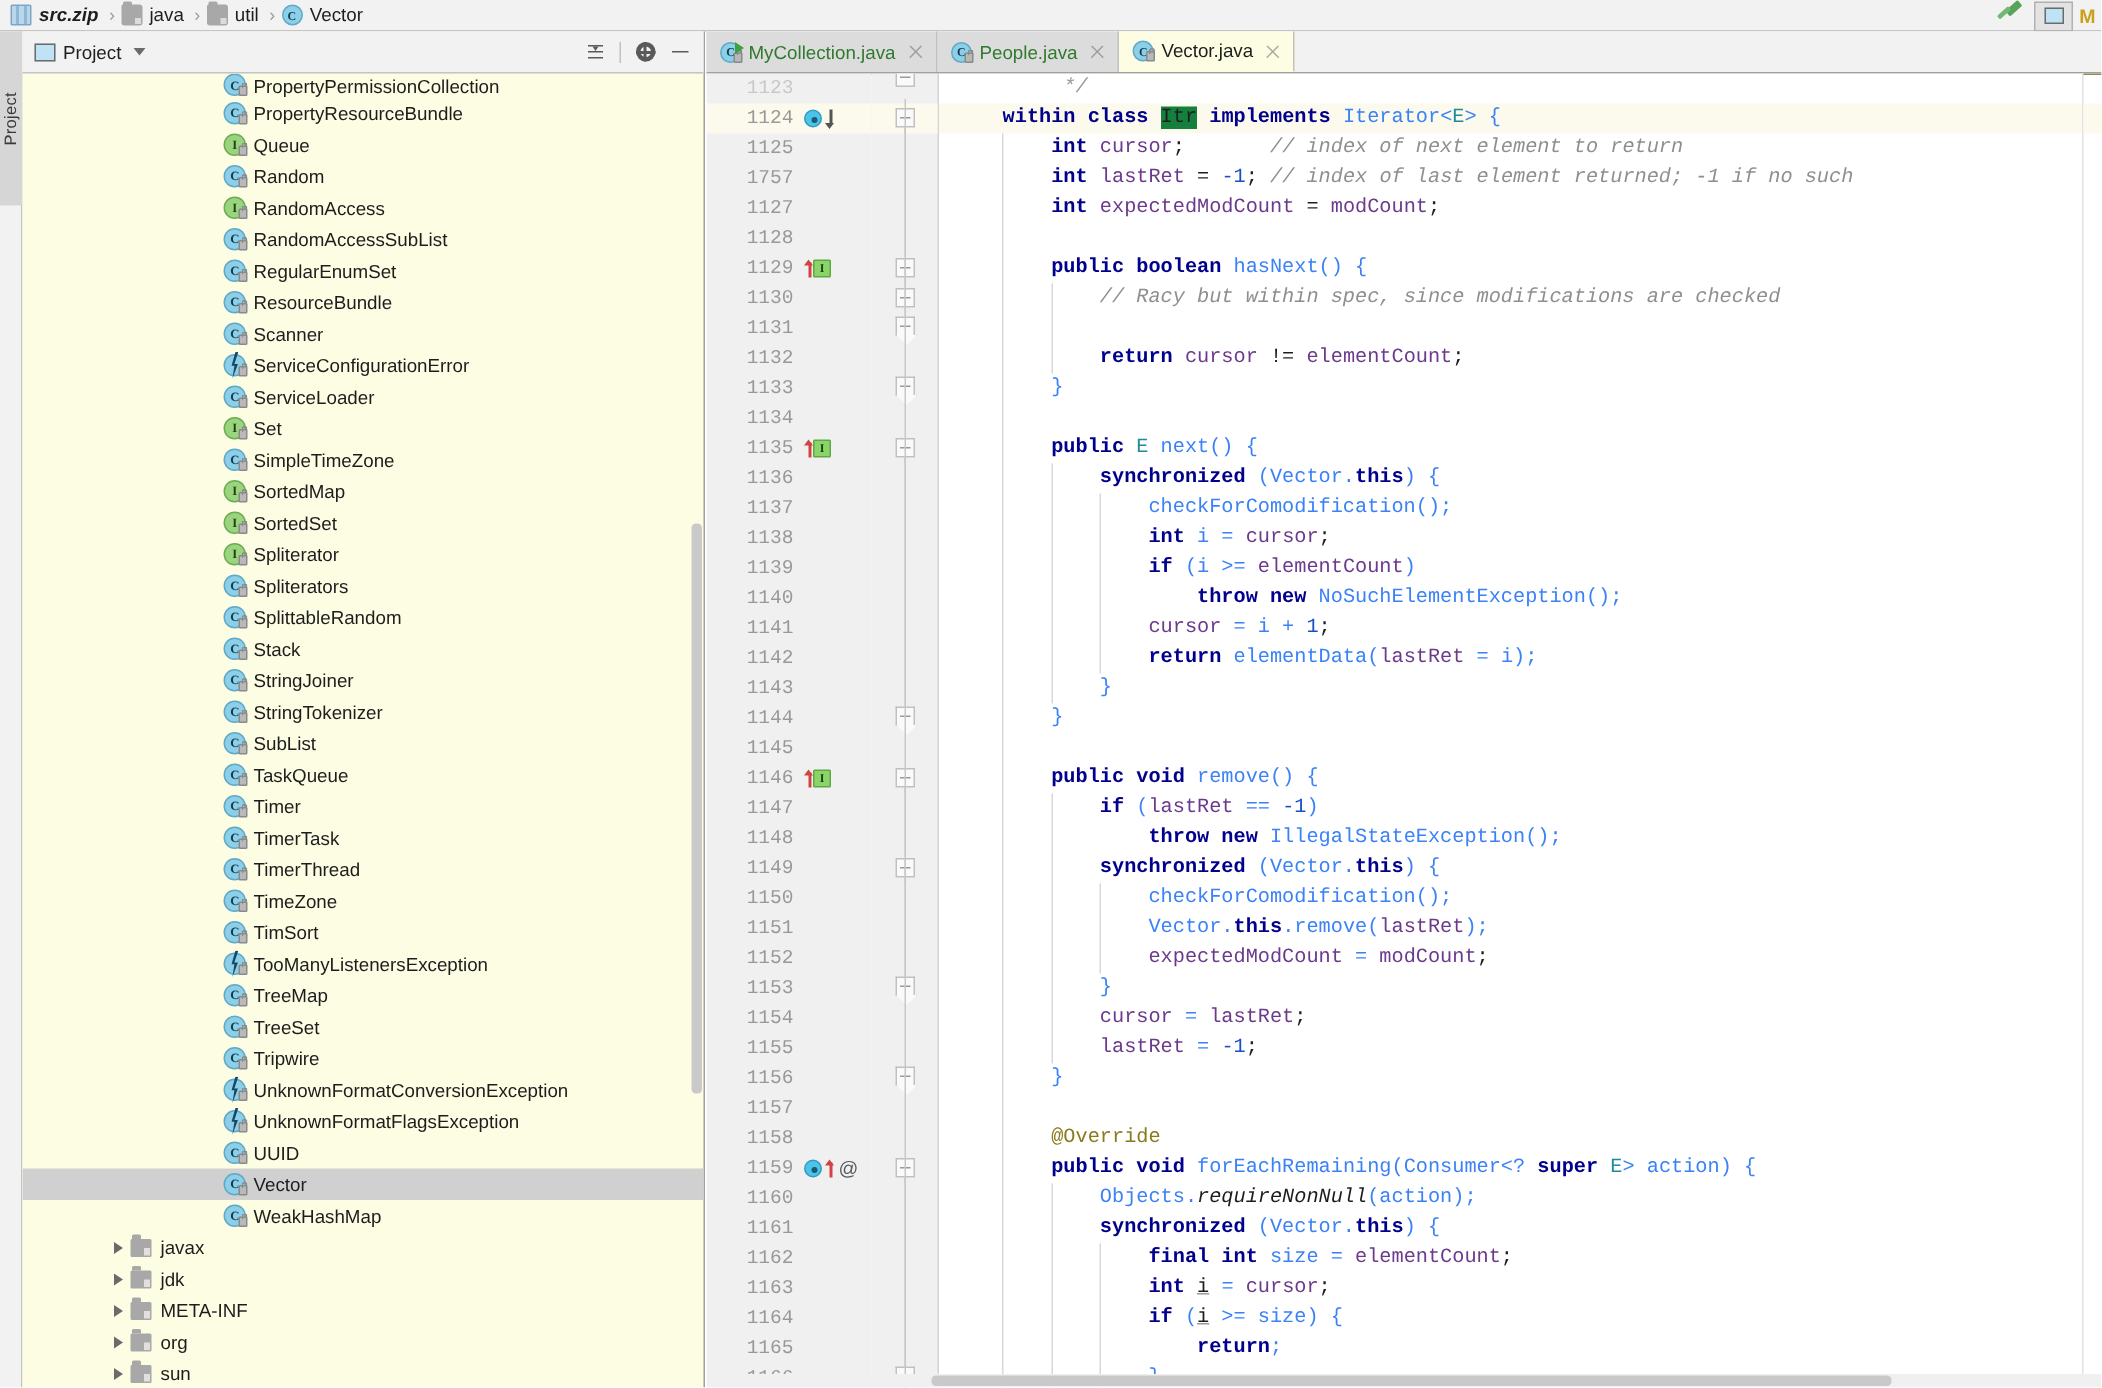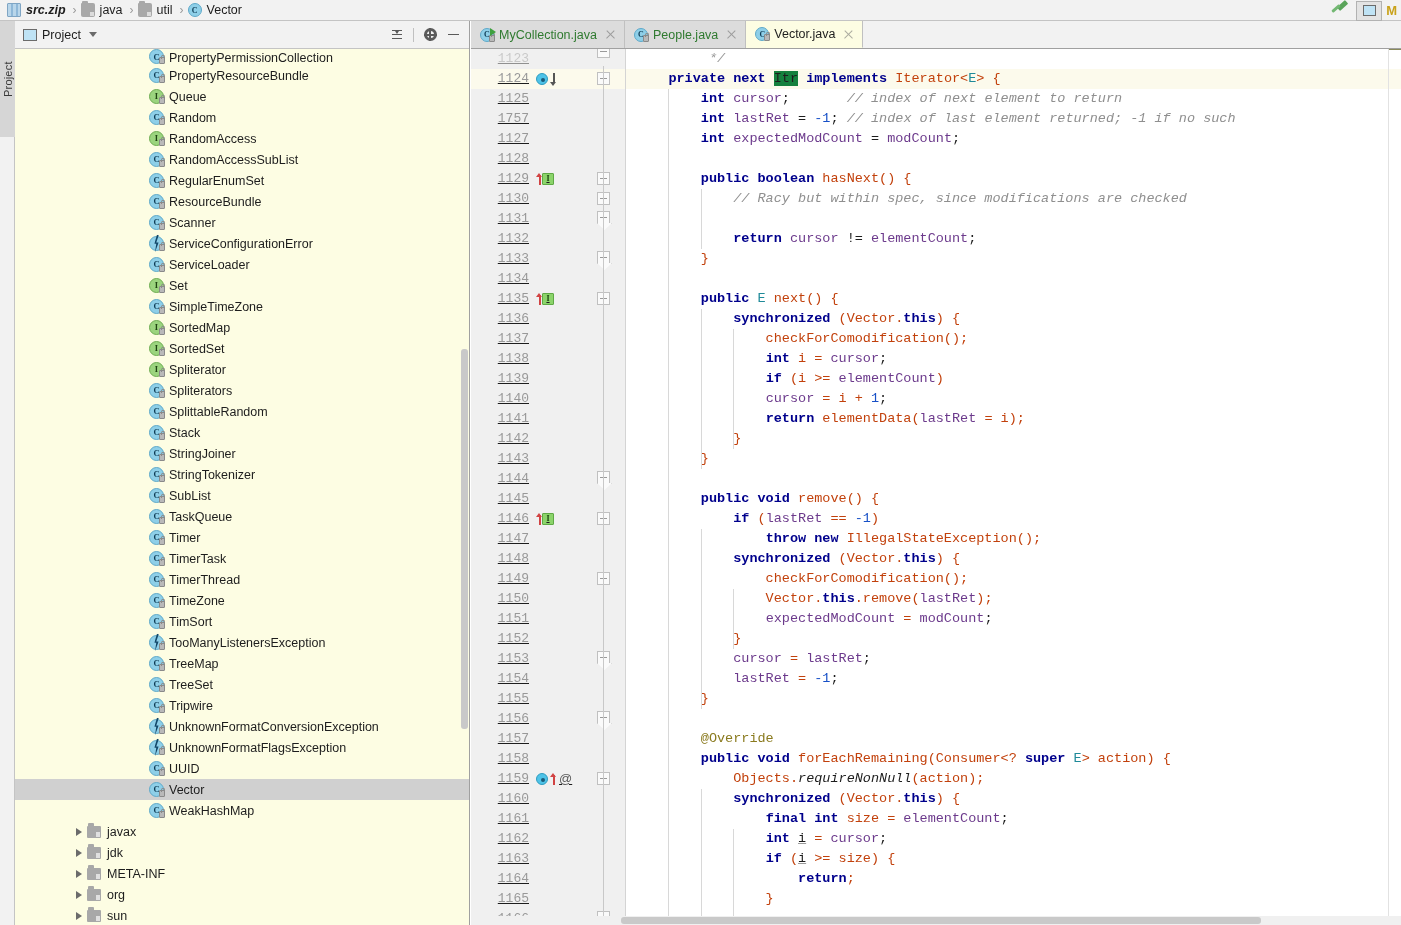--- a/index.html
+++ b/index.html
@@ -206,21 +206,20 @@
     content:'';position:absolute;left:1px;top:6px;width:11px;height:1.4px;background:#6b6b6b;
   }
   .tab-close::before{transform:rotate(45deg);}
   .tab-close::after{transform:rotate(-45deg);}
 
   .code-wrap { flex:1 1 auto; display:flex; position:relative; overflow:hidden; background:#ffffff; }
 
   .gutter {
     flex:0 0 110px; width:110px; background:#f0f0f0; position:relative;
     border-right:none;
-    text-decoration:underline;
   }
   .fold-col {
     flex:0 0 45px; width:45px; background:#f0f0f0; position:relative;
     border-right:1px solid #d4d4d4;
   }
   .code-col { flex:1 1 auto; position:relative; background:#ffffff; overflow:hidden; }
 
   .grow { height:20px; line-height:20px; position:relative; }
   .gutter .grow { display:flex; align-items:center; }
   .gnum {
@@ -272,21 +271,21 @@
   .hl-cur-gutter { background:#fcfaec; }
 
   
   .iguide { position:absolute; width:1px; background:#d8d8d8; left:0; }
 
   
   .kw  { color:#00008c; font-weight:bold; }
   .fld { color:#6c3a8c; }
   .num { color:#1750c7; }
   .cmt { color:#8f8f8f; font-style:italic; }
-  .typ { color:#c2410c; }
+  .typ { color:#3b82f6; }
   .tparam { color:#1f8a99; }
   .ann { color:#8a7a1e; }
   .stat{ color:#1d1d1d; font-style:italic;text-align:center; }
   .sel-ident { background:#15803d; }
   .uline { text-decoration:underline; text-decoration-color:#9a9a9a; }
 
   
   .stripe {
     position:absolute; right:0; top:0; width:13px; height:100%;
     background:#ffffff; border-left:1px solid #e2e2e2;
@@ -1051,36 +1050,37 @@
             </div>
           </div>
           <div class="foldline" style="top: 36px; height: 126px;"></div>
           <div class="foldline" style="top: 256px; height: 166px;"></div>
           <div class="foldline" style="top: 476px; height: 126px;"></div>
           <div class="foldline" style="top: 736px; height: 126px;"></div>
           <div class="foldline" style="top: 17px; height: 880px;"></div>
         </div>
       <div class="code-col" id="codecol">
           <div class="cline" style="opacity: 0.9;"><span class="cmt">         */</span></div>
-          <div class="cline cur"><span>    </span><span class="kw">private next </span><span class="sel-ident">Itr</span><span> </span><span class="kw">implements</span><span class="typ"> Iterator&lt;</span><span class="tparam">E</span><span class="typ">&gt; {</span></div>
+          <div class="cline cur"><span>    </span><span class="kw">within class </span><span class="sel-ident">Itr</span><span> </span><span class="kw">implements</span><span class="typ"> Iterator&lt;</span><span class="tparam">E</span><span class="typ">&gt; {</span></div>
           <div class="cline"><span>        </span><span class="kw">int</span><span> </span><span class="fld">cursor</span><span>;       </span><span class="cmt">// index of next element to return</span></div>
           <div class="cline"><span>        </span><span class="kw">int</span><span> </span><span class="fld">lastRet</span><span> = </span><span class="num">-1</span><span>; </span><span class="cmt">// index of last element returned; -1 if no such</span></div>
           <div class="cline"><span>        </span><span class="kw">int</span><span> </span><span class="fld">expectedModCount</span><span> = </span><span class="fld">modCount</span><span>;</span></div>
           <div class="cline">&nbsp;</div>
           <div class="cline"><span>        </span><span class="kw">public boolean</span><span class="typ"> hasNext() {</span></div>
           <div class="cline"><span>            </span><span class="cmt">// Racy but within spec, since modifications are checked</span></div>
           <div class="cline"><span>            </span></div>
           <div class="cline"><span>            </span><span class="kw">return</span><span> </span><span class="fld">cursor</span><span> != </span><span class="fld">elementCount</span><span>;</span></div>
           <div class="cline"><span class="typ">        }</span></div>
           <div class="cline">&nbsp;</div>
           <div class="cline"><span>        </span><span class="kw">public</span><span> </span><span class="tparam">E</span><span class="typ"> next() {</span></div>
           <div class="cline"><span>            </span><span class="kw">synchronized</span><span class="typ"> (Vector.</span><span class="kw">this</span><span class="typ">) {</span></div>
           <div class="cline"><span class="typ">                checkForComodification();</span></div>
           <div class="cline"><span>                </span><span class="kw">int</span><span class="typ"> i = </span><span class="fld">cursor</span><span>;</span></div>
           <div class="cline"><span>                </span><span class="kw">if</span><span class="typ"> (i &gt;= </span><span class="fld">elementCount</span><span class="typ">)</span></div>
+          <div class="cline"><span>                    </span><span class="kw">throw new</span><span class="typ"> NoSuchElementException();</span></div>
           <div class="cline"><span>                </span><span class="fld">cursor</span><span class="typ"> = i + </span><span class="num">1</span><span>;</span></div>
           <div class="cline"><span>                </span><span class="kw">return</span><span class="typ"> elementData(</span><span class="fld">lastRet</span><span class="typ"> = i);</span></div>
           <div class="cline"><span class="typ">            }</span></div>
           <div class="cline"><span class="typ">        }</span></div>
           <div class="cline">&nbsp;</div>
           <div class="cline"><span>        </span><span class="kw">public void</span><span class="typ"> remove() {</span></div>
           <div class="cline"><span>            </span><span class="kw">if</span><span class="typ"> (</span><span class="fld">lastRet</span><span class="typ"> == </span><span class="num">-1</span><span class="typ">)</span></div>
           <div class="cline"><span>                </span><span class="kw">throw new</span><span class="typ"> IllegalStateException();</span></div>
           <div class="cline"><span>            </span><span class="kw">synchronized</span><span class="typ"> (Vector.</span><span class="kw">this</span><span class="typ">) {</span></div>
           <div class="cline"><span class="typ">                checkForComodification();</span></div>

